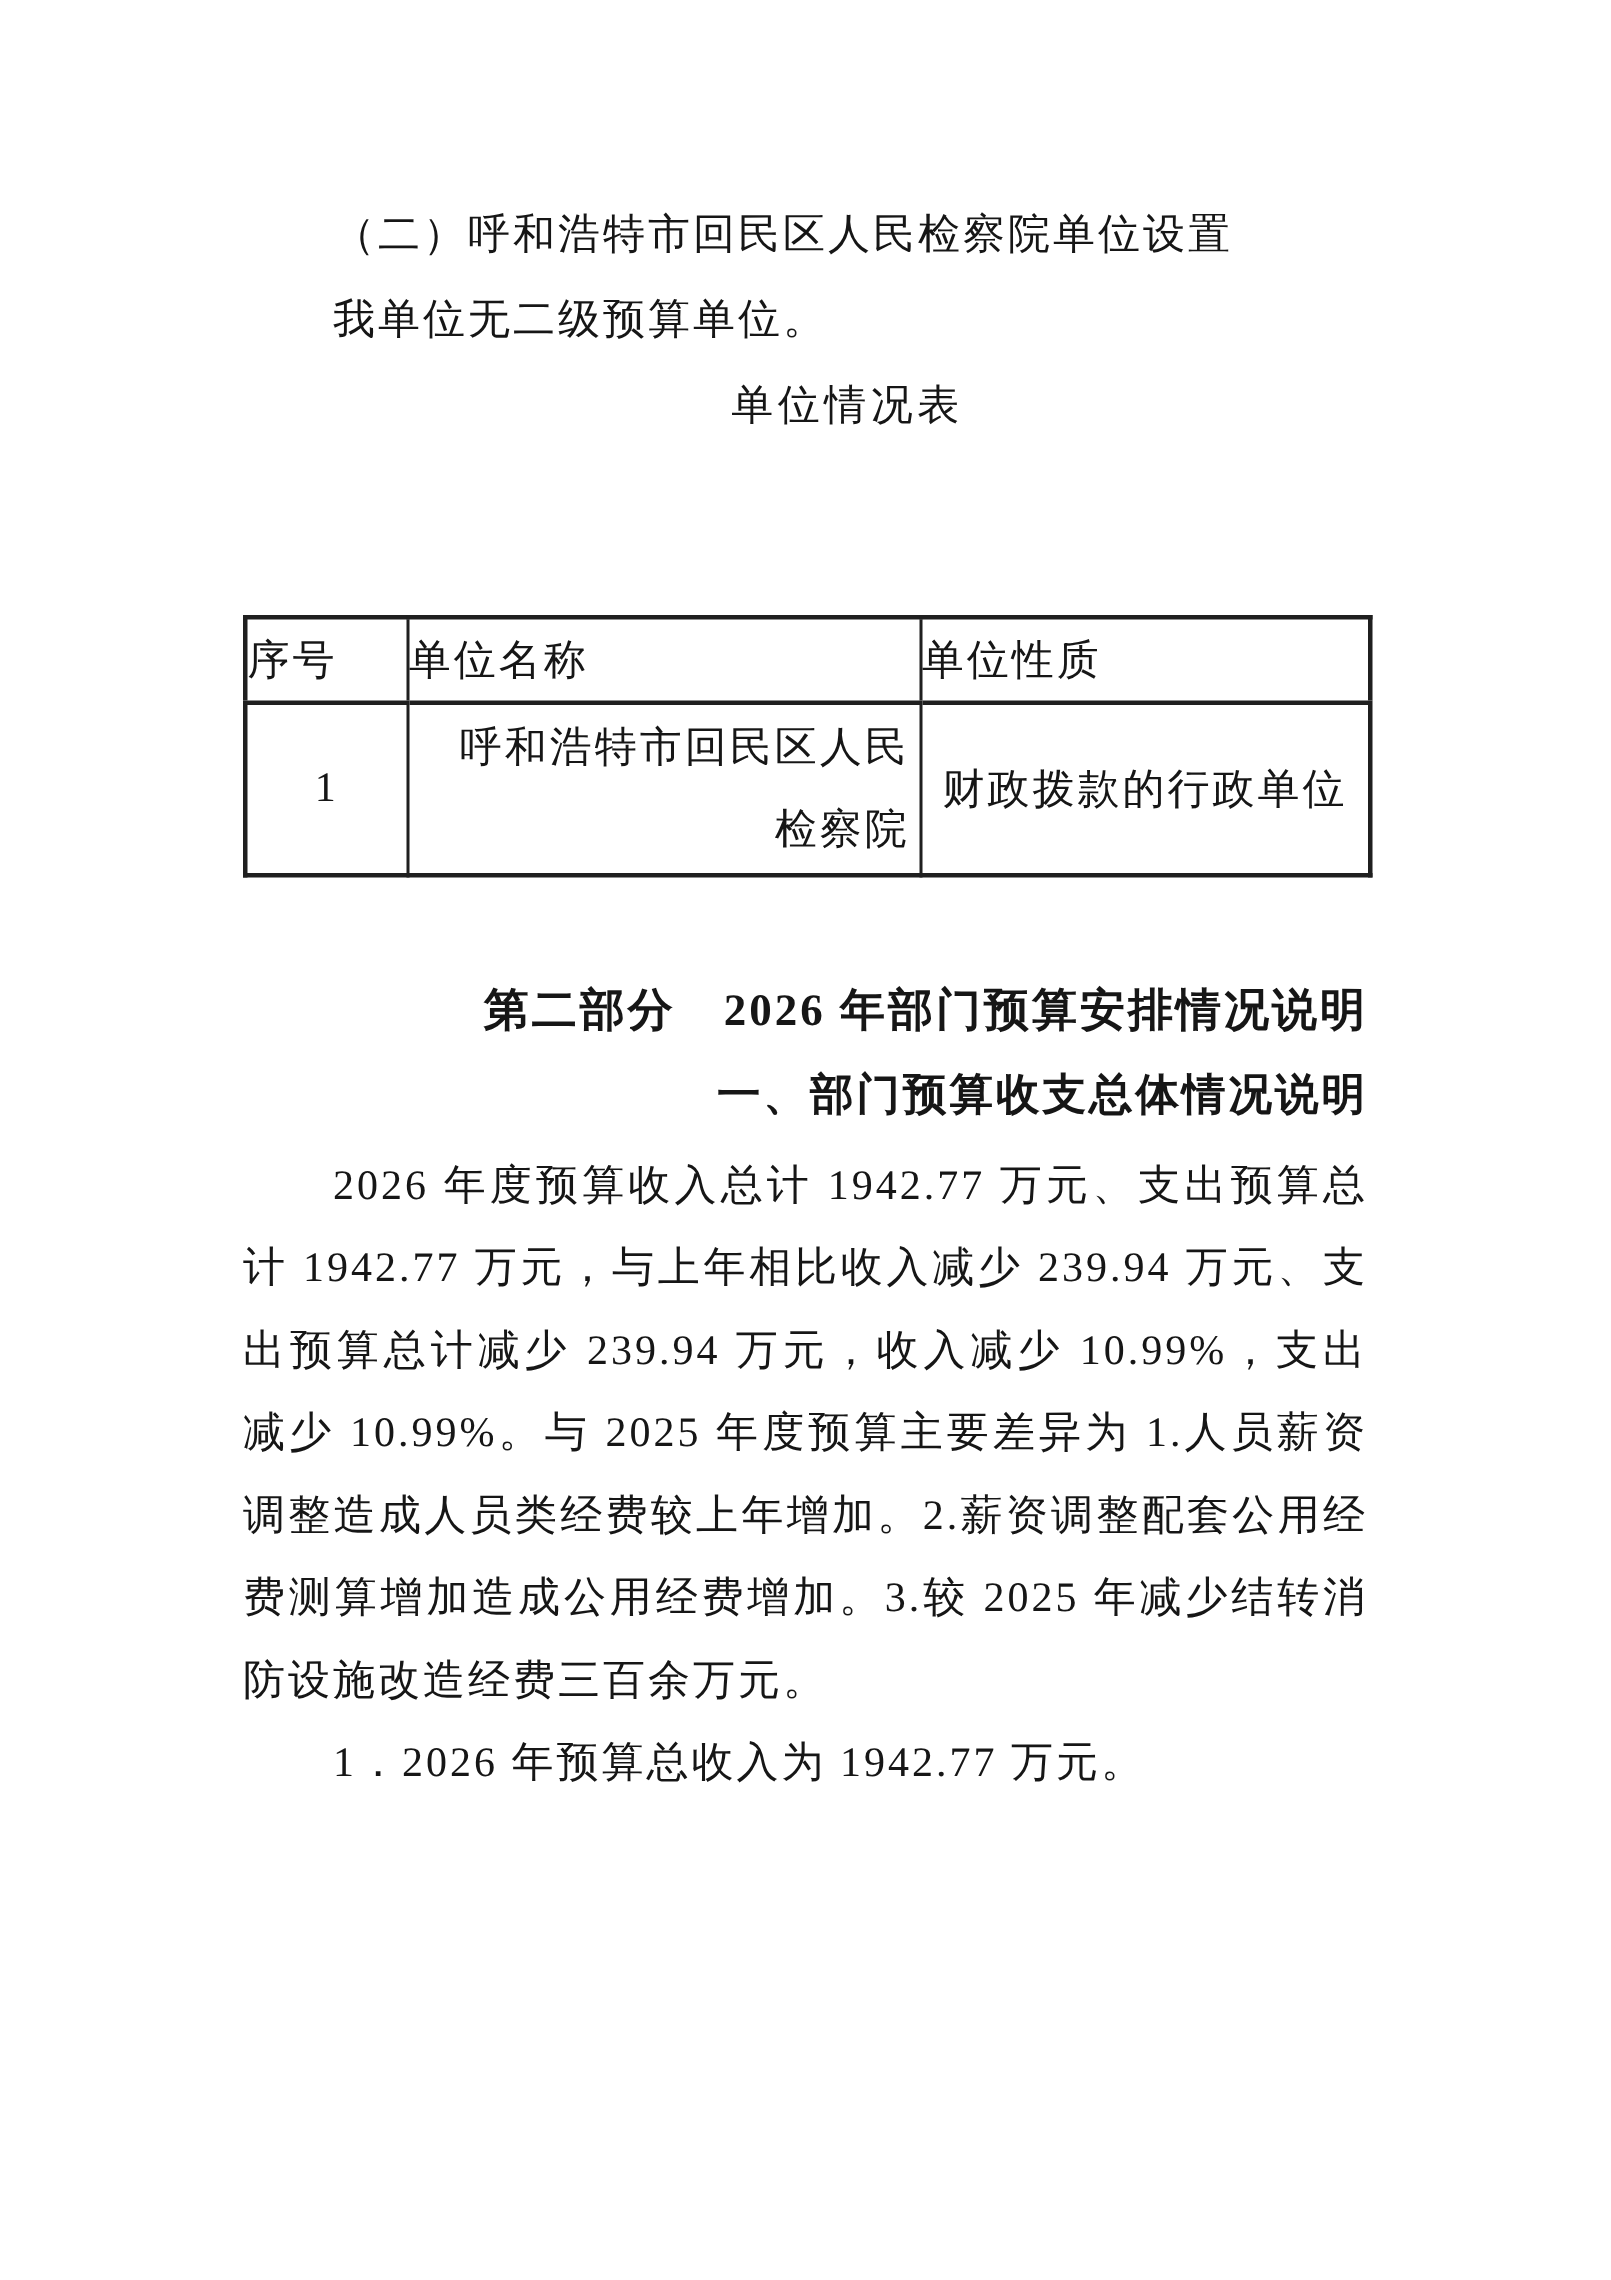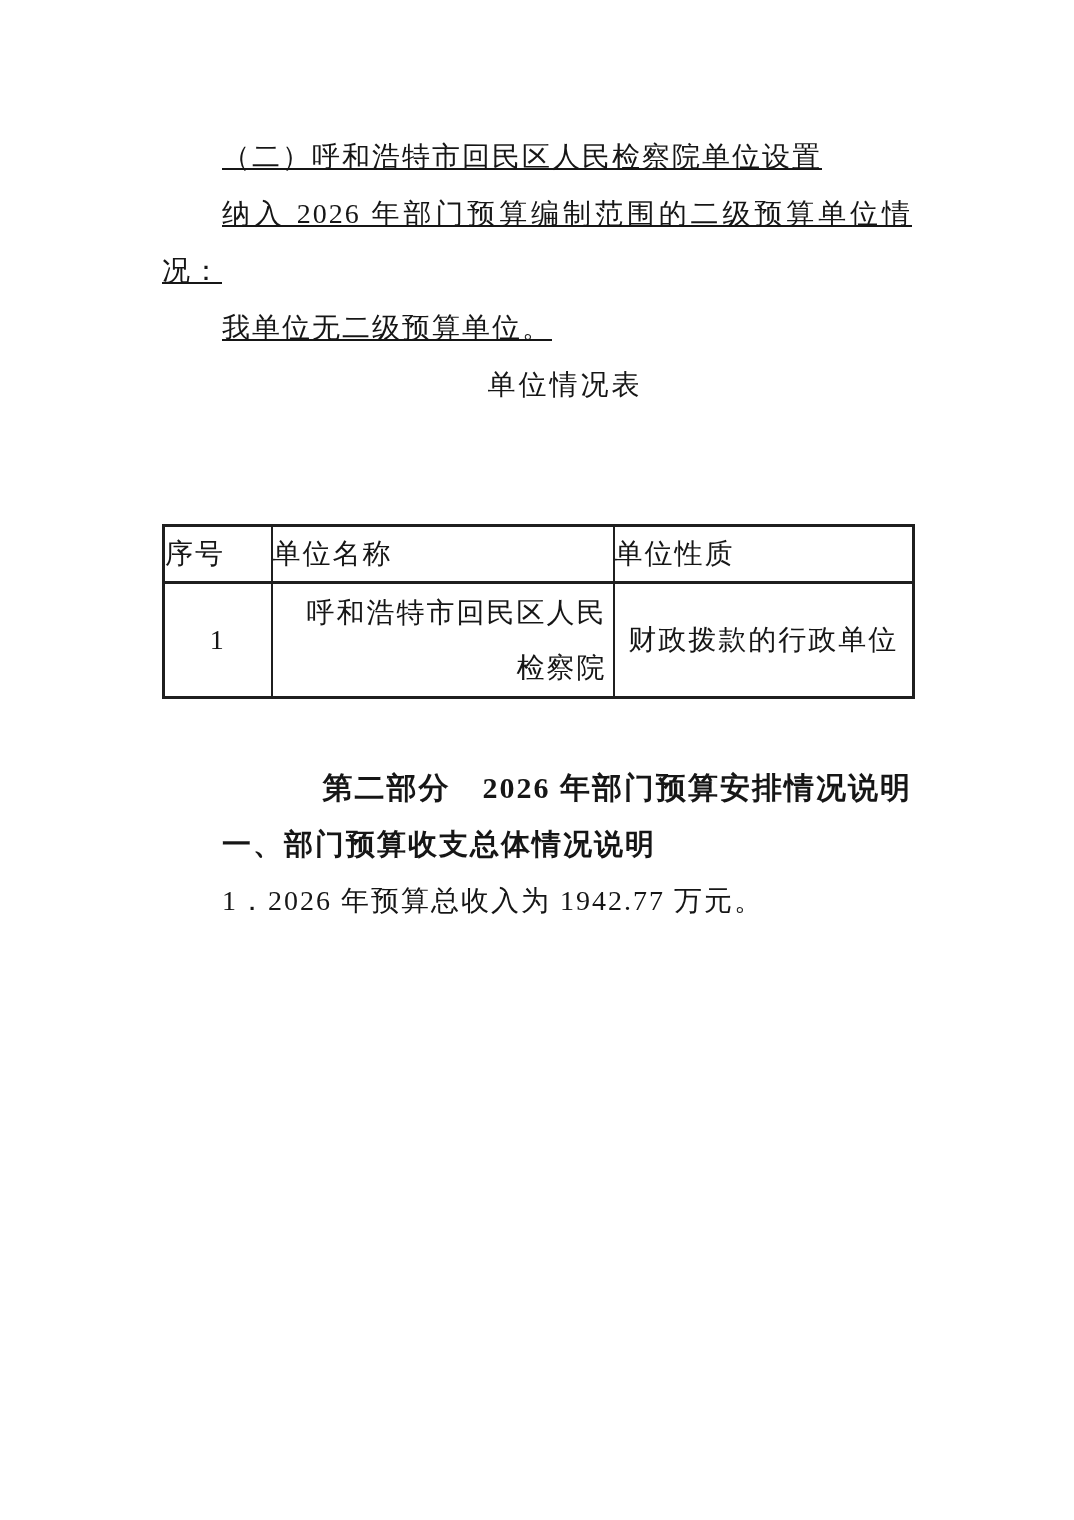--- a/index.html
+++ b/index.html
@@ -19,21 +19,20 @@
   }
   .content {
     padding: 128px 162px 0 162px; 
   }
   .para {
     font-size: 28px;
     line-height: 57px;
     letter-spacing: 2px;
     text-indent: 60px;
     text-align: justify;
-    text-decoration: underline;
   }
   .table-title {
     font-size: 28px;
     line-height: 57px;
     font-weight: normal;
     letter-spacing: 3px;
     text-align: center;
     text-indent: 56px; 
   }
   table.unit-table {
@@ -76,20 +75,21 @@
     letter-spacing: 2px;
     text-align: right;
   }
   .sec-heading {
     font-size: 29px;
     line-height: 57px;
     font-weight: bold;
     letter-spacing: 2px;
     text-indent: 60px;
     font-family: "Liberation Sans", "DejaVu Sans", sans-serif;
+    text-align: right;
   }
   .body-para {
     margin-top: 4px;
     font-size: 28px;
     line-height: 55px;
     letter-spacing: 2px;
     text-indent: 60px;
     text-align: justify;
   }
   .sub-heading {
@@ -108,21 +108,20 @@
   }
 </style>
 </head>
 <body>
 
 <div class="page">
   <div class="content">
 
     <p class="para">（二）呼和浩特市回民区人民检察院单位设置</p>
 
-    <p class="para">纳入 2026 年部门预算编制范围的二级预算单位情况：</p>
 
     <p class="para">我单位无二级预算单位。</p>
 
     <h3 class="table-title">单位情况表</h3>
 
     <table class="unit-table">
       <colgroup>
         <col class="col-no">
         <col class="col-name">
         <col class="col-type">
@@ -140,18 +139,19 @@
           <td class="cell-name">呼和浩特市回民区人民检察院</td>
           <td class="cell-type">财政拨款的行政单位</td>
         </tr>
       </tbody>
     </table>
 
     <h2 class="part2-heading">第二部分　2026 年部门预算安排情况说明</h2>
 
     <h3 class="sec-heading">一、部门预算收支总体情况说明</h3>
 
+    <p class="body-para">2026 年度预算收入总计 1942.77 万元、支出预算总计 1942.77 万元，与上年相比收入减少 239.94 万元、支出预算总计减少 239.94 万元，收入减少 10.99%，支出减少 10.99%。与 2025 年度预算主要差异为 1.人员薪资调整造成人员类经费较上年增加。2.薪资调整配套公用经费测算增加造成公用经费增加。3.较 2025 年减少结转消防设施改造经费三百余万元。</p>
 
 
     <p class="income-para">1．2026 年预算总收入为 1942.77 万元。</p>
 
   </div>
 </div>
 
 </body></html>

